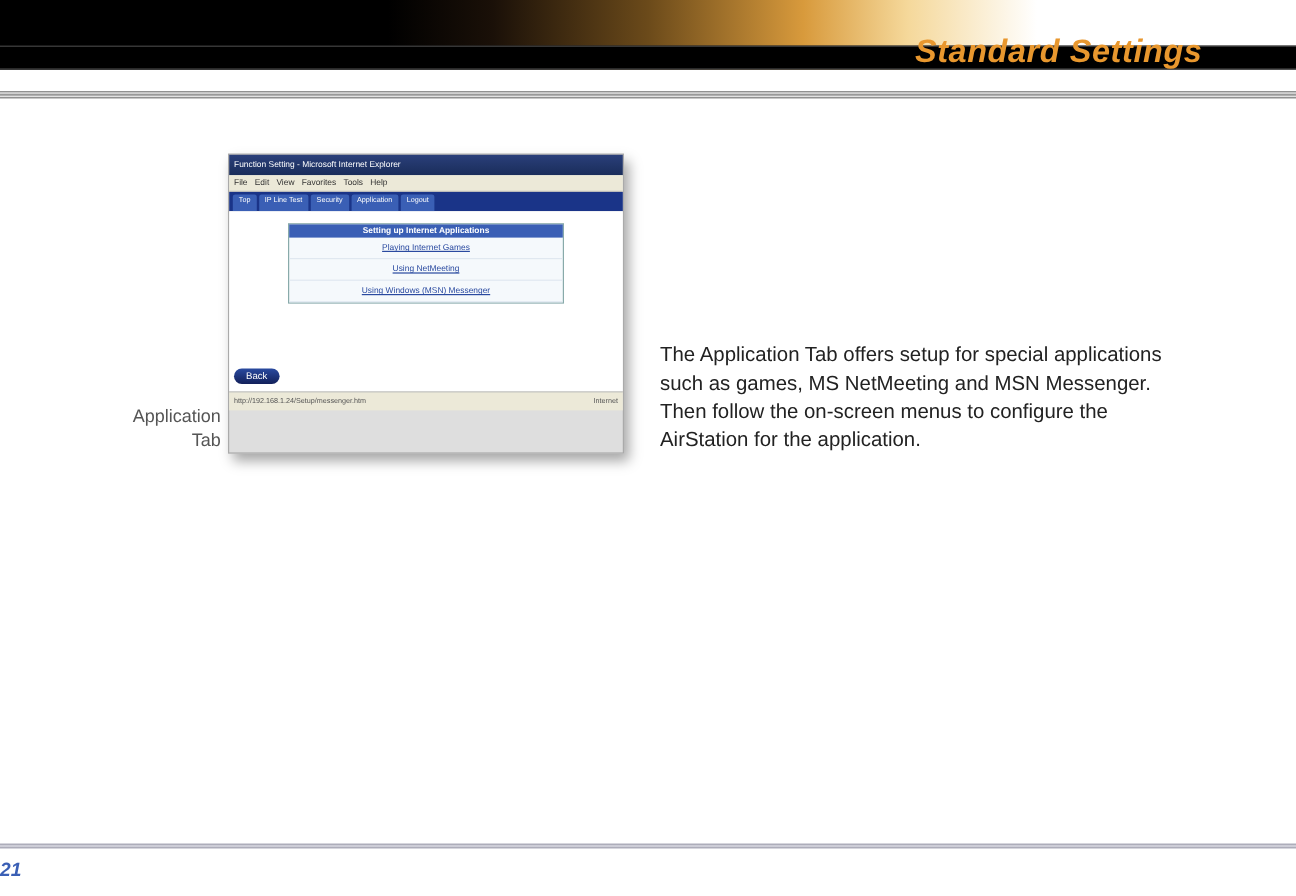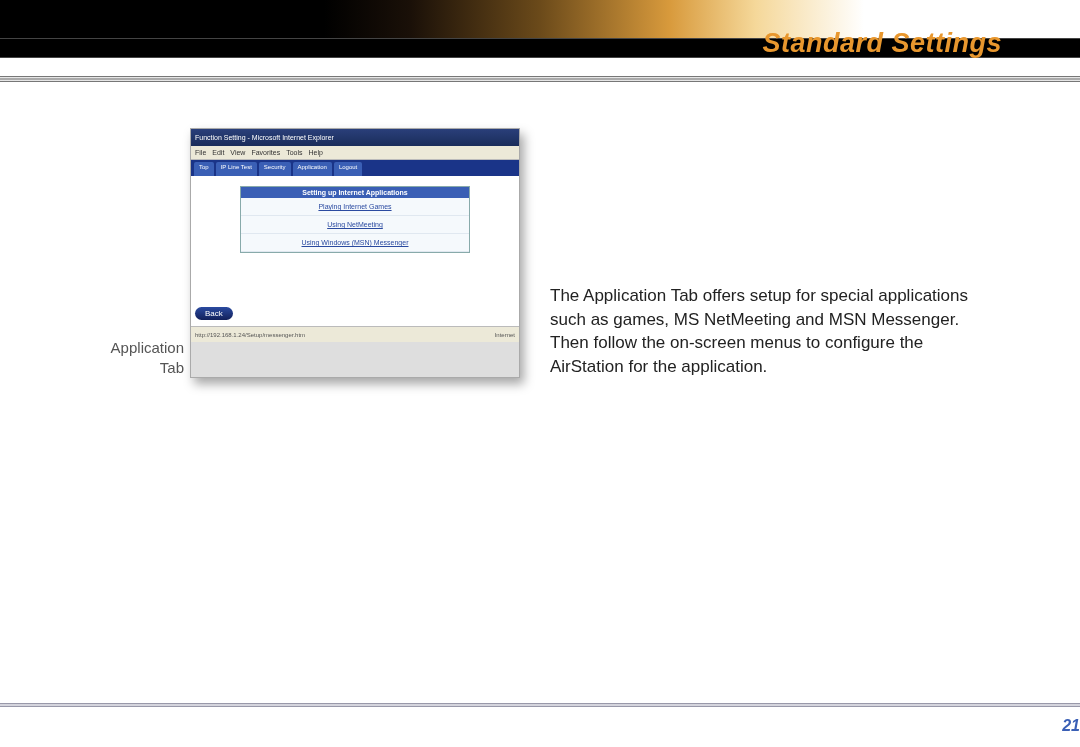--- a/index.html
+++ b/index.html
@@ -155,21 +155,21 @@
       position:absolute;
       bottom:40px;left:0;right:0;
       height:4px;
       background:linear-gradient(#fff,#aab,#fff);
       border-top:1px solid #99a;
       border-bottom:1px solid #99a;
     }
     .page-num{
       position:absolute;
       bottom:12px;left:0;right:0;
-      text-align:right;
+      text-align:left;
       font-style:italic;font-weight:bold;
       color:#3a5fb5;font-size:16px;
     }
   </style>
 </head>
 <body>
 
 <div class="top-band">
 </div>
 <div class="header-title">Standard Settings</div>

